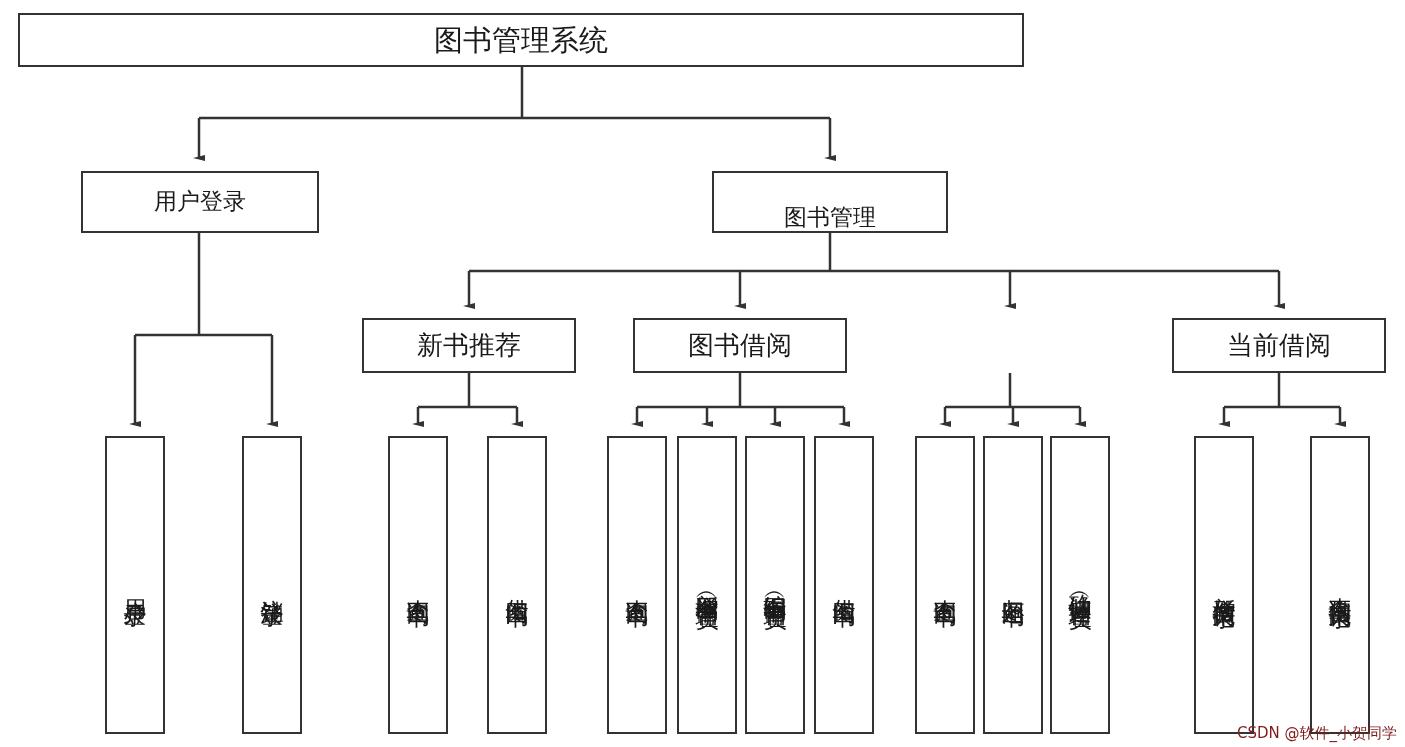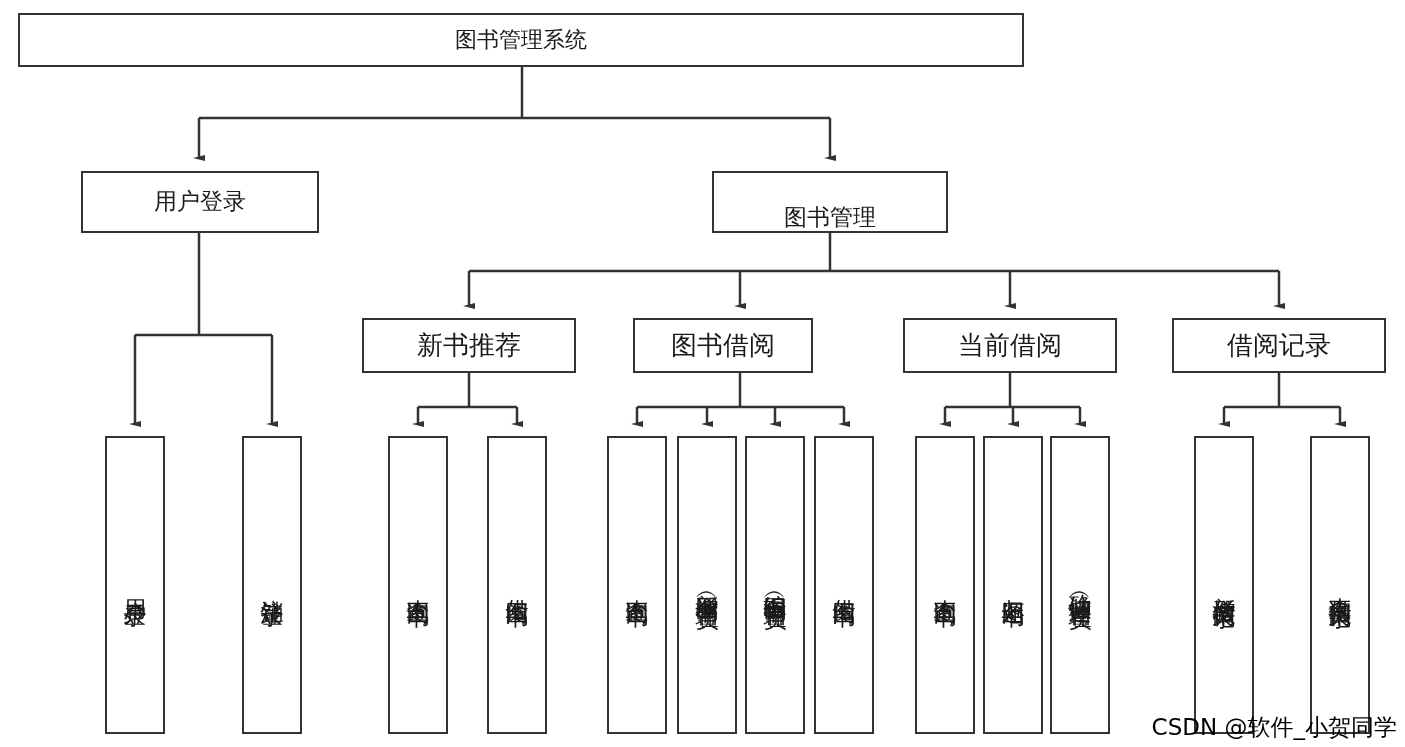--- a/index.html
+++ b/index.html
@@ -33,21 +33,21 @@
     background: #ffffff;
     display: flex;
     align-items: center;
     justify-content: center;
     text-align: center;
     color: #1a1a1a;
     line-height: 1.18;
     z-index: 2;
   }
   .node.root {
-    font-size: 22px;
+    font-size: 29px;
   }
   .node.lvl1 {
     font-size: 23px;
   }
   .node.lvl2 {
     font-size: 26px;
   }
   .node.leaf {
     font-size: 23px;
     writing-mode: vertical-rl;
@@ -57,22 +57,22 @@
   }
   .node.leaf span {
     writing-mode: vertical-rl;
     text-orientation: upright;
     display: block;
   }
   .watermark {
     position: absolute;
     right: 8px;
     bottom: 4px;
-    font-size: 23px;
-    color: #000000;
+    font-size: 15px;
+    color: #7f1d1d;
     white-space: nowrap;
     z-index: 3;
   }
 </style>
 </head>
 <body>
 
 <div id="canvas">
 
   <svg class="edges" viewBox="0 0 1405 747">
@@ -132,28 +132,25 @@
   <div class="node lvl1" style="left:81px; top:171px; width:238px; height:62px;">
     <span>用户登录</span>
   </div>
   <div class="node lvl1" style="left:712px; top:171px; width:236px; height:62px;align-items:flex-end;">
     <span>图书管理</span>
   </div>
 
   <div class="node lvl2" style="left:362px; top:318px; width:214px; height:55px;">
     <span>新书推荐</span>
   </div>
-  <div class="node lvl2" style="left:633px; top:318px; width:180px; height:55px;">
+  <div class="node lvl2" style="left:633px; top:318px; width:214px; height:55px;">
     <span>图书借阅</span>
   </div>
-  <div class="node lvl2" style="left:903px; top:318px; width:214px; height:55px;">
+  <div class="node lvl2" style="left:1172px; top:318px; width:214px; height:55px;">
     <span>当前借阅</span>
-  </div>
-  <div class="node lvl2" style="left:1172px; top:318px; width:214px; height:55px;">
-    <span>借阅记录</span>
   </div>
 
   <div class="node leaf" style="left:105px; top:436px; width:60px; height:298px;">
     <span>用户登录</span>
   </div>
   <div class="node leaf" style="left:242px; top:436px; width:60px; height:298px;">
     <span>注销登录</span>
   </div>
 
   <div class="node leaf" style="left:388px; top:436px; width:60px; height:298px;">

